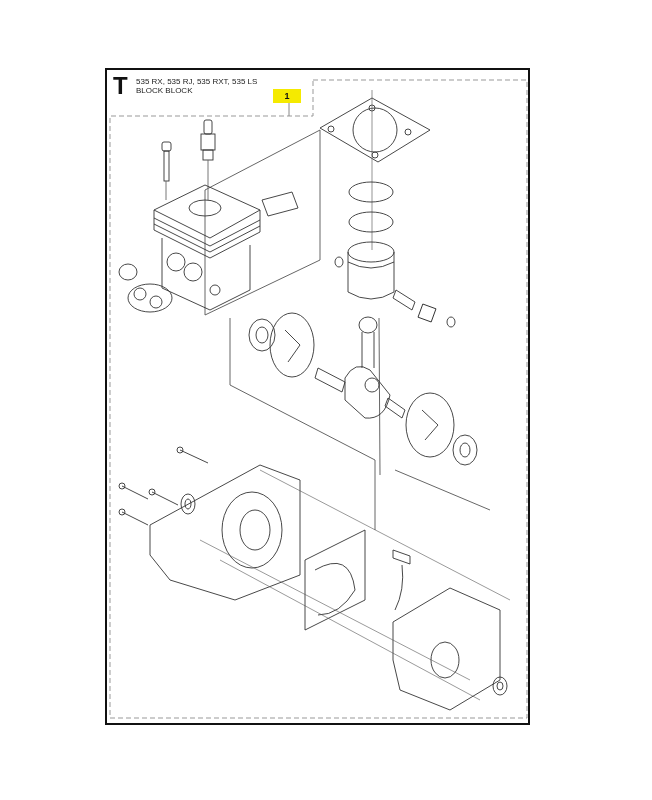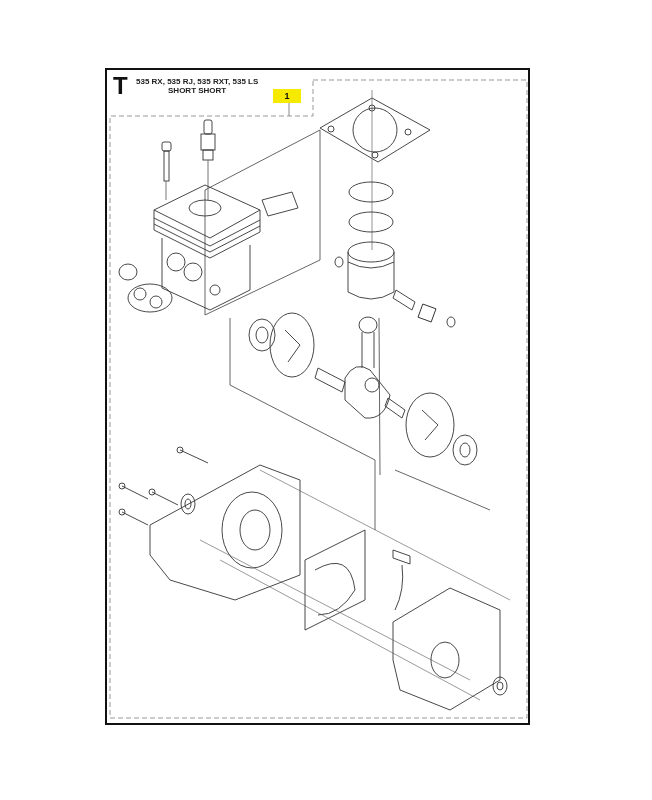--- a/index.html
+++ b/index.html
@@ -1,30 +1,30 @@
 <!DOCTYPE html>
 <html><head>
   <meta charset="utf-8">
   <style>
     html, body { margin: 0; padding: 0; background: #ffffff; }
     body { width: 652px; height: 800px; position: relative; overflow: hidden; font-family: "Liberation Sans", sans-serif; }
     .frame { position: absolute; left: 105px; top: 68px; width: 425px; height: 657px; border: 2px solid #111; box-sizing: border-box; }
     .section-letter { position: absolute; left: 113px; top: 74px; font-size: 24px; font-weight: bold; color: #111; line-height: 1; font-family: "Liberation Sans", sans-serif; }
-    .title-block { position: absolute; left: 136px; top: 77px; font-size: 8px; font-weight: bold; color: #222; line-height: 9px; text-align: center; }
+    .title-block { position: absolute; left: 136px; top: 77px; font-size: 8px; font-weight: normal; color: #222; line-height: 9px; }
     .callout { position: absolute; left: 273px; top: 89px; width: 28px; height: 14px; background: #f5ea00; font-size: 9px; font-weight: bold; color: #111; text-align: center; line-height: 14px; }
     svg.diagram { position: absolute; left: 0; top: 0; }
   </style>
 </head>
 <body>
 
 <div class="frame"></div>
 <div class="section-letter">T</div>
 <div class="title-block">
   <div>535 RX, 535 RJ, 535 RXT, 535 LS</div>
-  <div>SHORT SHORT</div>
+  <div>BLOCK BLOCK</div>
 </div>
 <div class="callout">1</div>
 
 <svg class="diagram" width="652" height="800" viewBox="0 0 652 800">
 
   <path d="M313,80 L527,80 L527,718 L110,718 L110,116 L313,116 Z" fill="none" stroke="#999" stroke-width="1" stroke-dasharray="5,3"></path>
   <line x1="289" y1="103" x2="289" y2="116" stroke="#888" stroke-width="1"></line>
 
   <g fill="none" stroke="#333" stroke-width="0.9">
 

